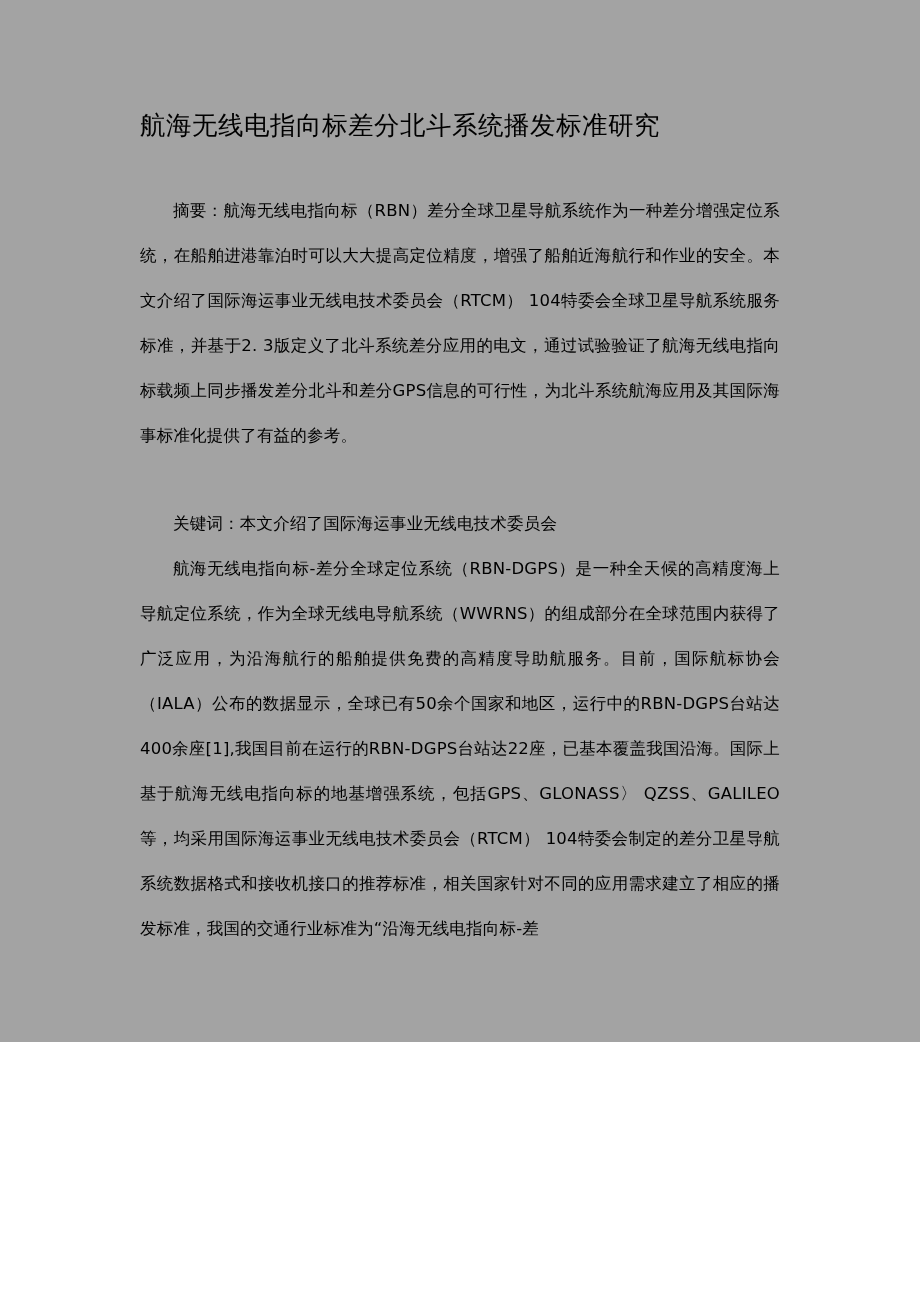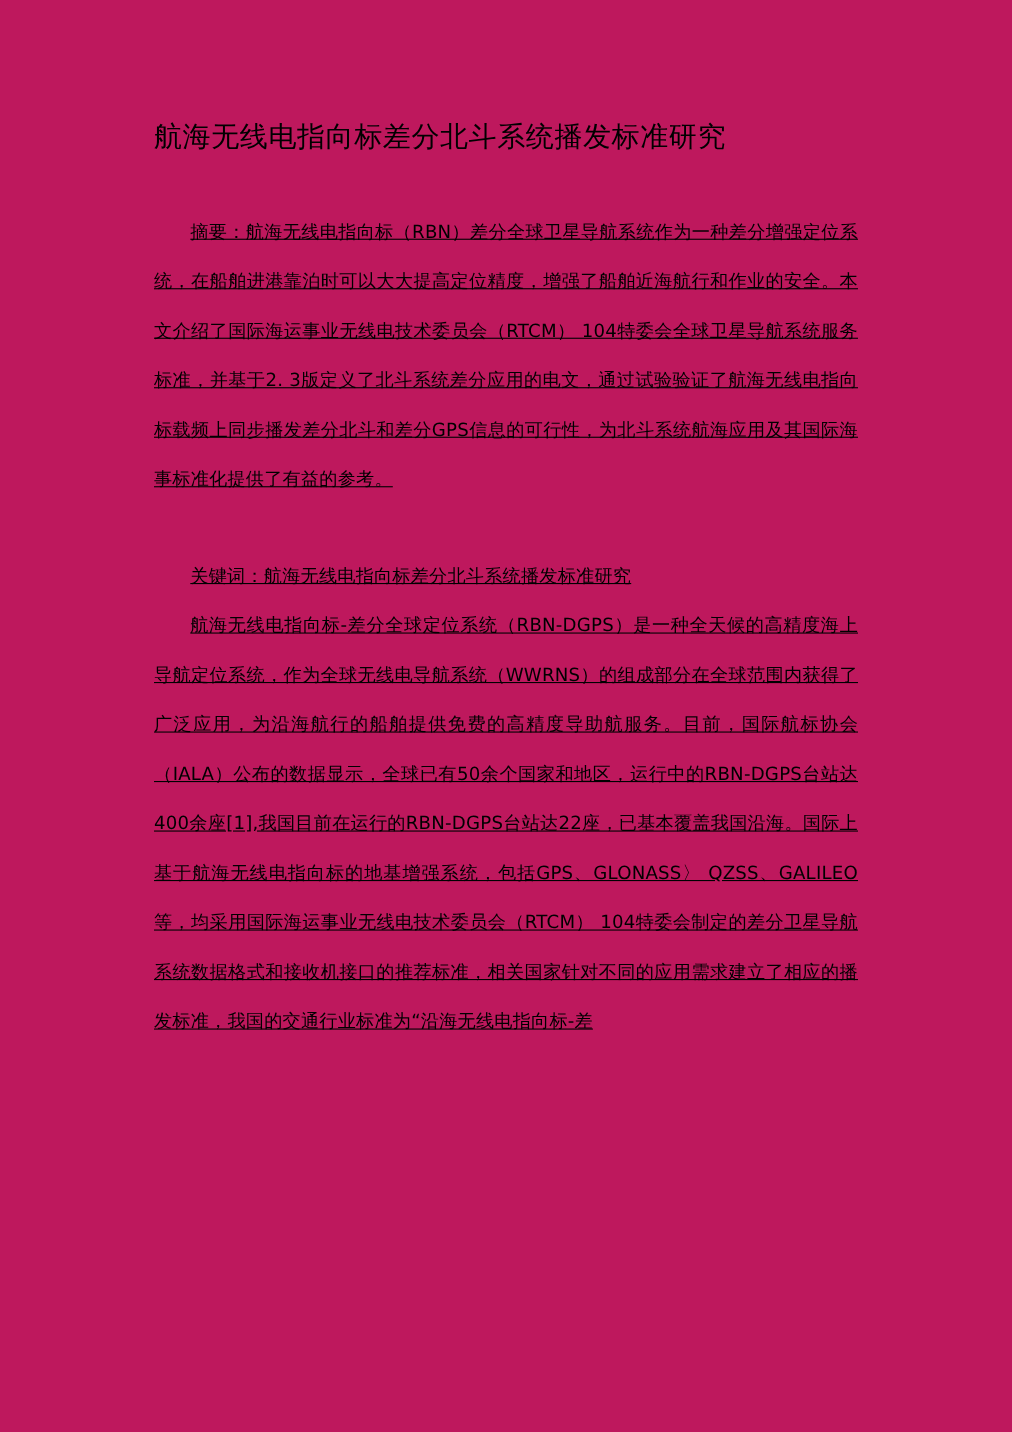--- a/index.html
+++ b/index.html
@@ -10,24 +10,24 @@
   body {
     width: 920px;
     height: 1302px;
     font-family: "Liberation Serif", serif;
     color: #000000;
     overflow: hidden;
   }
   .page {
     position: relative;
     width: 920px;
-    height: 1302px;
+    height: 1042px;
     box-sizing: border-box;
     padding: 0 140px 0 140px;
-    background: #be185d;
+    background: #a3a3a3;
   }
   .doc-title {
     margin: 0;
     padding-top: 108px;
     font-family: "DejaVu Sans", sans-serif;
     font-size: 25.5px;
     font-weight: 400;
     letter-spacing: 0.5px;
     line-height: 1.4;
     text-align: left;
@@ -35,21 +35,20 @@
   }
   .para {
     margin: 0;
     font-family: "DejaVu Sans", sans-serif;
     font-size: 16.5px;
     line-height: 45px;
     color: #000000;
     text-align: justify;
     text-justify: inter-ideograph;
     letter-spacing: 0.2px;
-    text-decoration: underline;
   }
   .para.indent {
     text-indent: 33px;
   }
   .spacer-abstract { height: 44px; }
   .spacer-keywords { height: 43px; }
   .section-head {
     margin: 0;
     font-family: "DejaVu Sans", sans-serif;
     font-size: 16.5px;
@@ -64,18 +63,18 @@
 <div class="page">
 
   <h1 class="doc-title">航海无线电指向标差分北斗系统播发标准研究</h1>
 
   <div class="spacer-abstract"></div>
 
   <p class="para indent">摘要：航海无线电指向标（RBN）差分全球卫星导航系统作为一种差分增强定位系统，在船舶进港靠泊时可以大大提高定位精度，增强了船舶近海航行和作业的安全。本文介绍了国际海运事业无线电技术委员会（RTCM） 104特委会全球卫星导航系统服务标准，并基于2. 3版定义了北斗系统差分应用的电文，通过试验验证了航海无线电指向标载频上同步播发差分北斗和差分GPS信息的可行性，为北斗系统航海应用及其国际海事标准化提供了有益的参考。</p>
 
   <div class="spacer-keywords"></div>
 
-  <p class="para indent">关键词：航海无线电指向标差分北斗系统播发标准研究</p>
+  <p class="para indent">关键词：本文介绍了国际海运事业无线电技术委员会</p>
 
 
   <p class="para indent">航海无线电指向标-差分全球定位系统（RBN-DGPS）是一种全天候的高精度海上导航定位系统，作为全球无线电导航系统（WWRNS）的组成部分在全球范围内获得了广泛应用，为沿海航行的船舶提供免费的高精度导助航服务。目前，国际航标协会（IALA）公布的数据显示，全球已有50余个国家和地区，运行中的RBN-DGPS台站达400余座[1],我国目前在运行的RBN-DGPS台站达22座，已基本覆盖我国沿海。国际上基于航海无线电指向标的地基增强系统，包括GPS、GLONASS〉 QZSS、GALILEO等，均采用国际海运事业无线电技术委员会（RTCM） 104特委会制定的差分卫星导航系统数据格式和接收机接口的推荐标准，相关国家针对不同的应用需求建立了相应的播发标准，我国的交通行业标准为“沿海无线电指向标-差</p>
 
 </div>
 
 </body></html>

